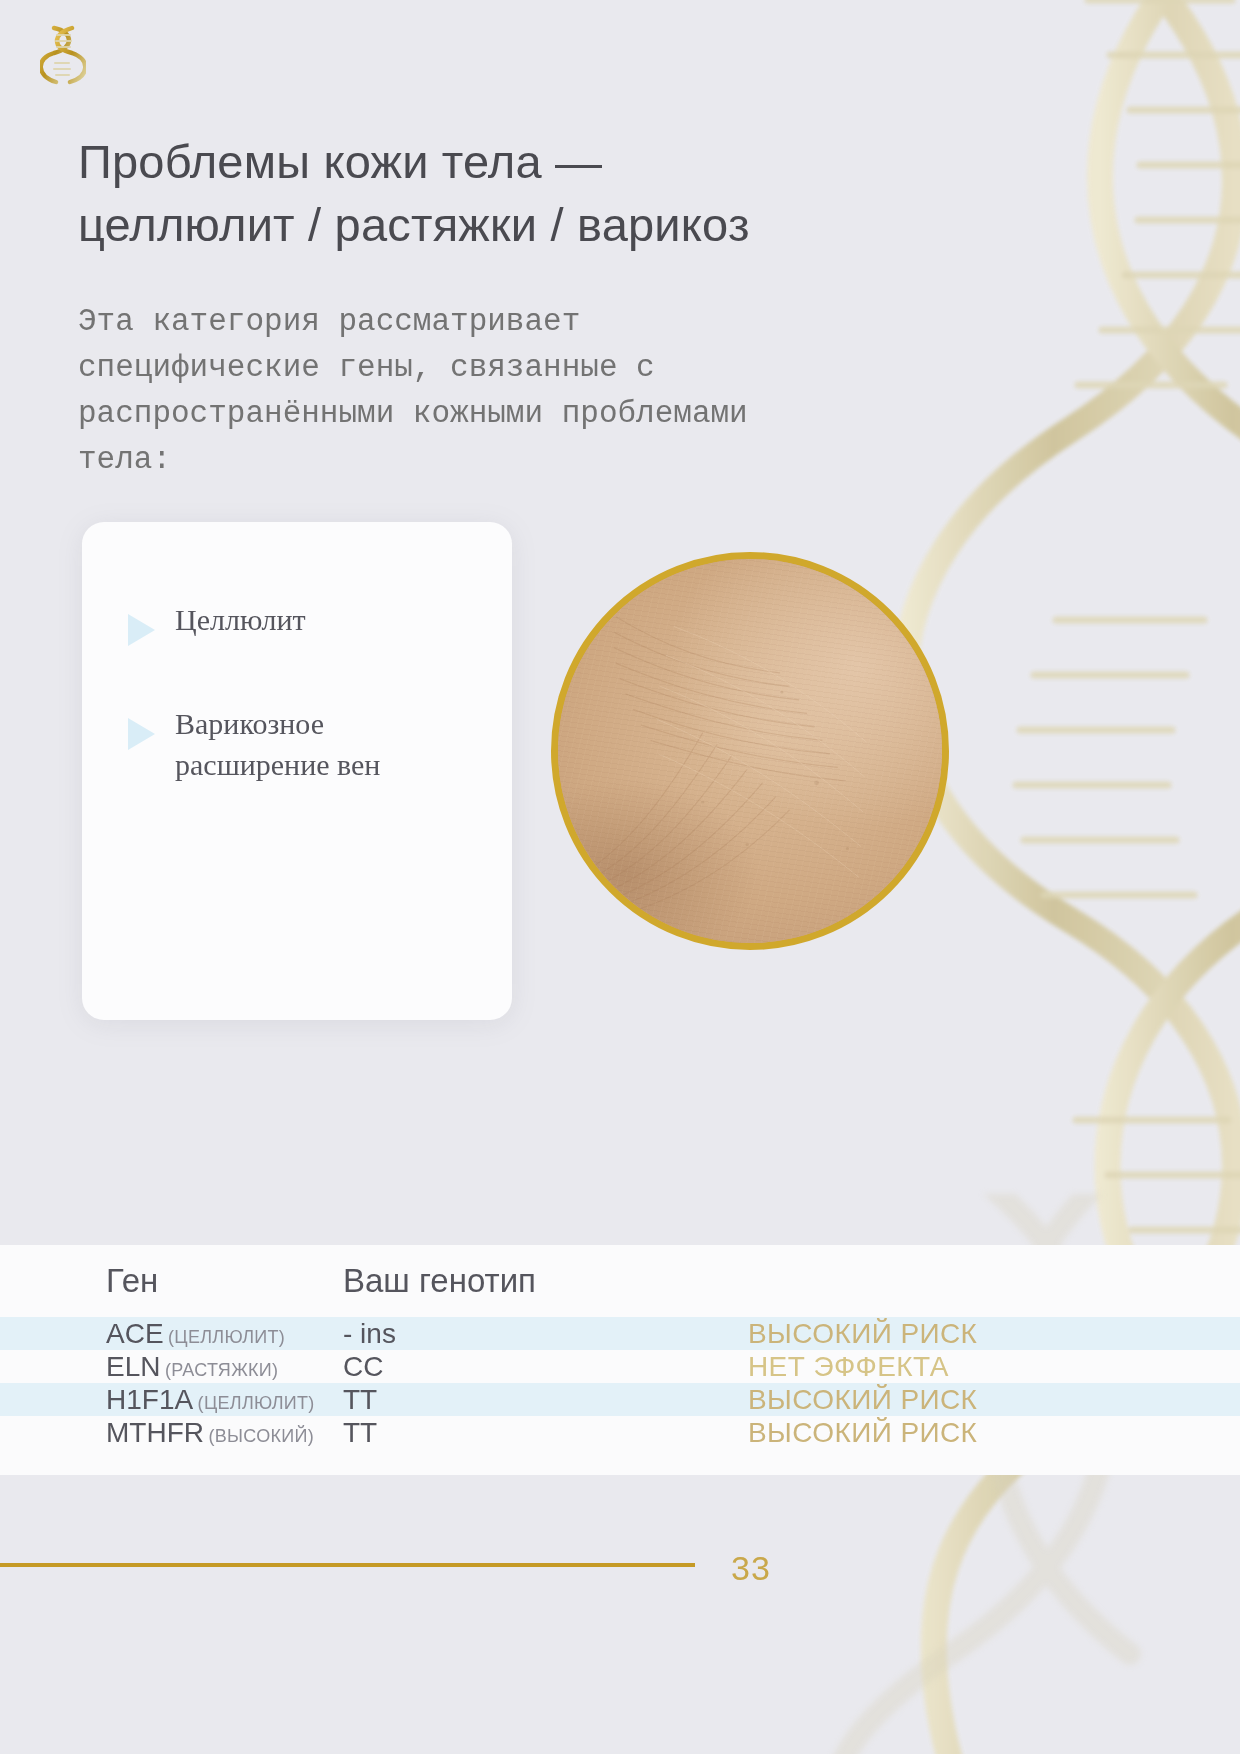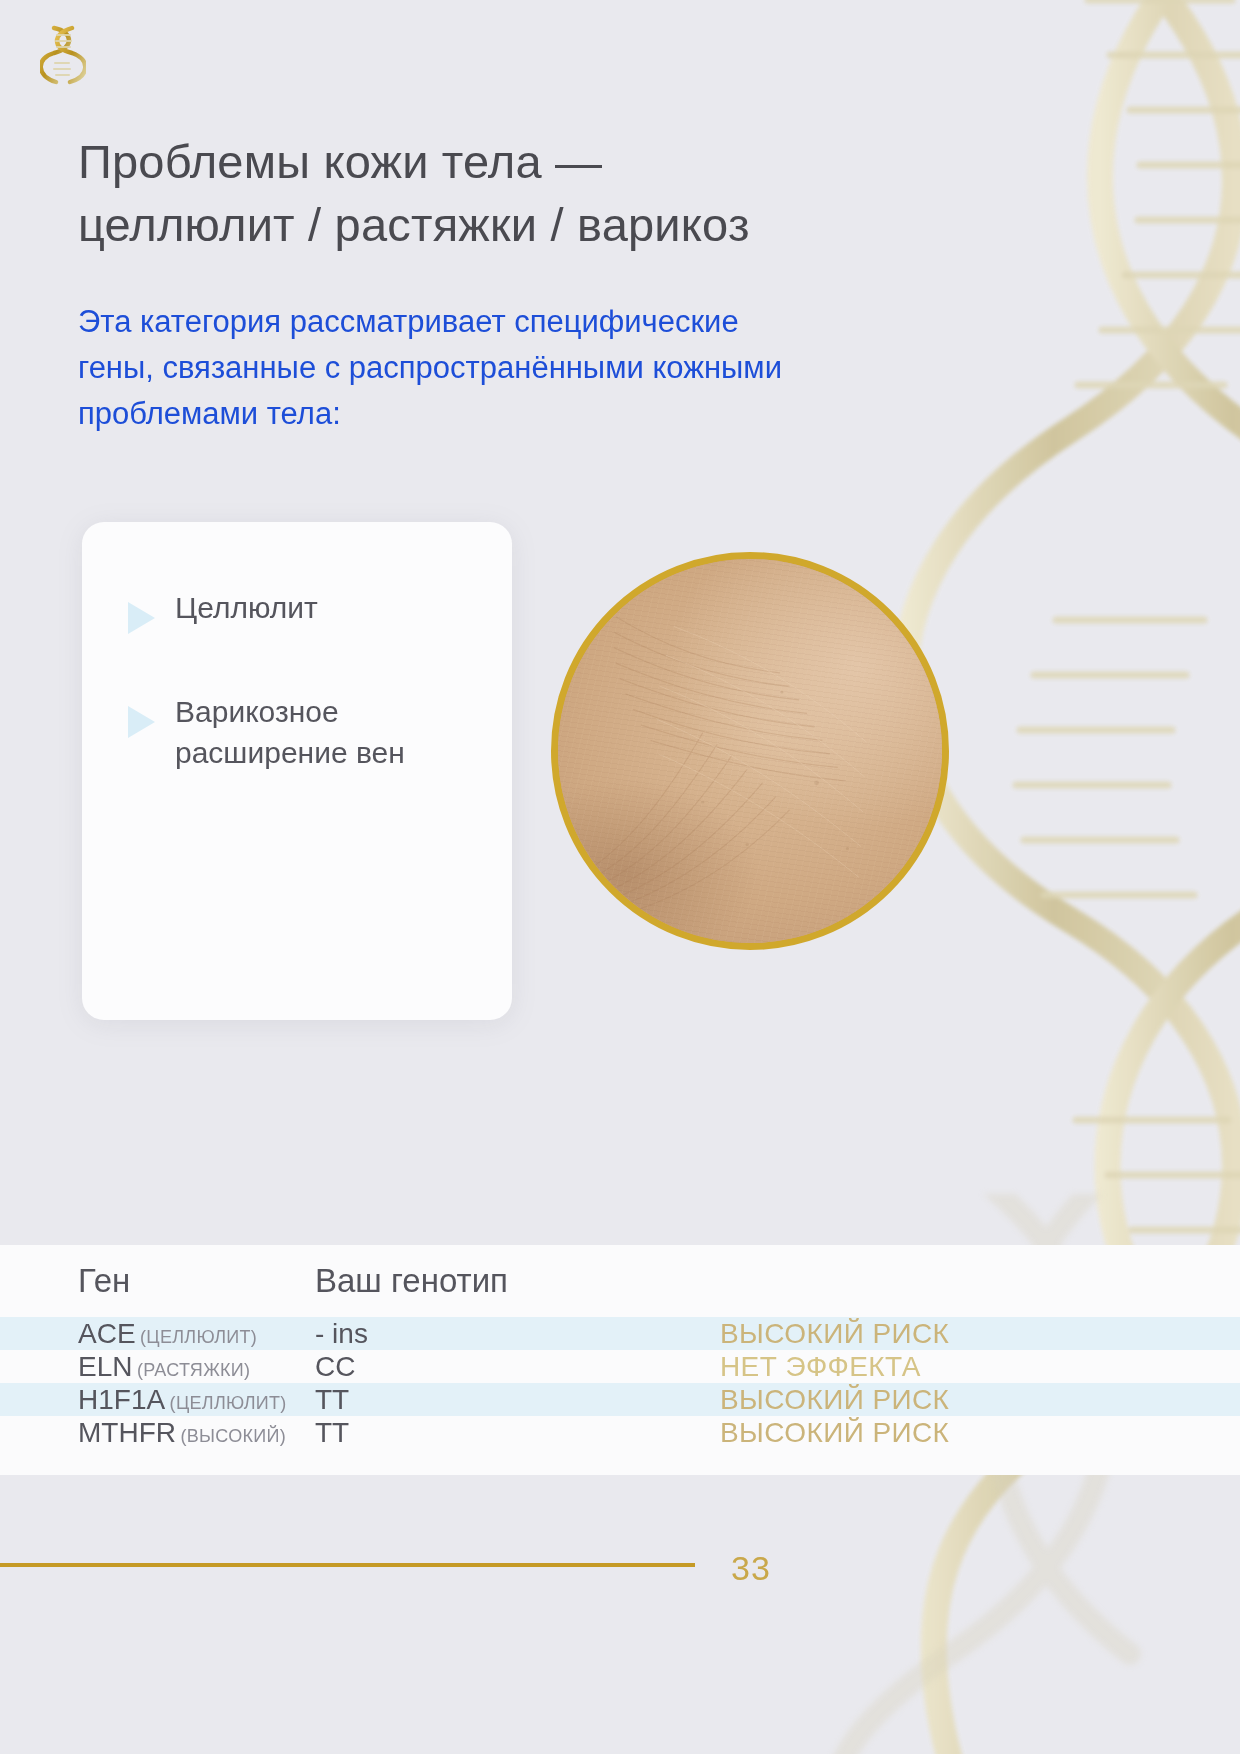--- a/index.html
+++ b/index.html
@@ -29,32 +29,32 @@
 
   
   .title{
     position:absolute;left:78px;top:100px;width:880px;z-index:5;
     font-size:47px;line-height:1.32;font-weight:300;color:#4a4a50;
     letter-spacing:.2px;
   }
   .title .l2{display:block;}
   .subtitle{
     position:absolute;left:78px;top:268px;width:740px;z-index:5;
-    font-size:31px;line-height:1.48;font-weight:300;color:#1d4ed8;
+    font-size:31px;line-height:1.48;font-weight:300;color:#737373;font-family:Liberation Mono, monospace;
   }
 
   
   .card{
     position:absolute;left:82px;top:522px;width:430px;height:498px;
     background:#fcfcfd;border-radius:22px;z-index:4;
     box-shadow:0 4px 26px rgba(120,120,140,.13);
   }
   .bullets{
-    position:absolute;left:0;top:4px;width:100%;height:100%;
-    padding:62px 44px 0 26px;box-sizing:border-box;
+    position:absolute;left:0;top:16px;width:100%;height:100%;
+    padding:62px 44px 0 26px;box-sizing:border-box;font-family:Liberation Serif, serif;
   }
   .bullet{display:flex;align-items:flex-start;margin-bottom:58px;}
   .bullet:last-child{margin-bottom:0;}
   .tri{
     flex:0 0 auto;width:0;height:0;margin-top:14px;margin-right:20px;margin-left:20px;
     border-top:16px solid transparent;border-bottom:16px solid transparent;
     border-left:27px solid #d9edf7;
   }
   .btext{
     font-size:30px;line-height:1.35;font-weight:300;color:#55555d;
@@ -81,21 +81,21 @@
     position:absolute;inset:0;opacity:.22;
     background-image:
       repeating-linear-gradient(8deg, rgba(120,85,58,.20) 0 1px, rgba(0,0,0,0) 1px 5px),
       repeating-linear-gradient(-76deg, rgba(255,240,222,.22) 0 1px, rgba(0,0,0,0) 1px 7px);
   }
 
   
   .table{
     position:absolute;left:0;top:1245px;width:1240px;z-index:5;
   }
-  .trow{display:flex;align-items:center;box-sizing:border-box;}
+  .trow{display:flex;align-items:center;box-sizing:border-box;padding-left:28px;}
   .thead{height:72px;background:#fbfbfc;}
   .tbody-row{height:33px;}
   .tbody-row.alt{background:#e3f1f8;}
   .tbody-row.plain{background:#fbfbfc;}
   .tfoot-pad{height:26px;background:#fbfbfc;}
   .c-gene{flex:0 0 315px;padding-left:78px;box-sizing:border-box;}
   .c-geno{flex:0 0 405px;box-sizing:border-box;}
   .c-res{flex:1 1 auto;box-sizing:border-box;}
   .thead .c-gene,.thead .c-geno,.thead .c-res{
     font-size:33px;font-weight:300;color:#55555d;

